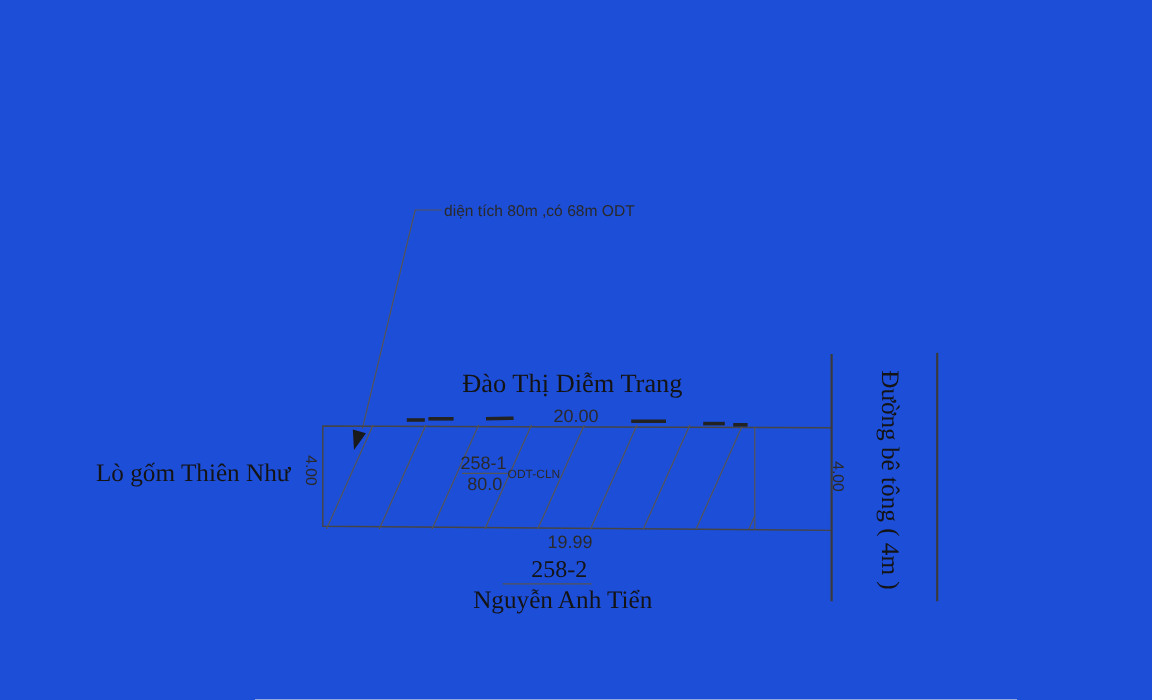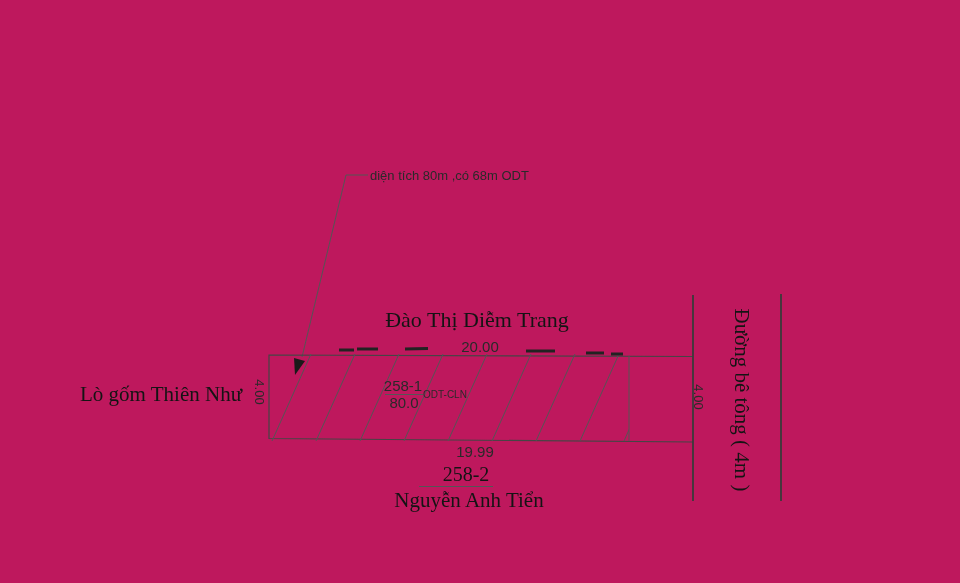--- a/index.html
+++ b/index.html
@@ -1,19 +1,19 @@
 <!DOCTYPE html>
 <html><head>
 <meta charset="utf-8">
 <style>
   html,body{margin:0;padding:0;background:#e9e9e9;}
   #canvas{
     position:relative;
     width:960px;height:583px;
-    background:#be185d;
+    background:#1d4ed8;
     overflow:hidden;
     font-family:"Liberation Serif", serif;
   }
   svg{position:absolute;inset:0;display:block;}
   .ln{stroke:#454545;stroke-width:1.2;fill:none;}
   .ln-thin{stroke:#555555;stroke-width:1;fill:none;}
   .ln-road{stroke:#3a3a3a;stroke-width:1.8;fill:none;}
   .ln-dash{stroke:#222222;stroke-width:3;fill:none;}
   .t-serif{font-family:"Liberation Serif", serif;fill:#141414;}
   .t-sans{font-family:"Liberation Sans", sans-serif;fill:#2a2a2a;}

